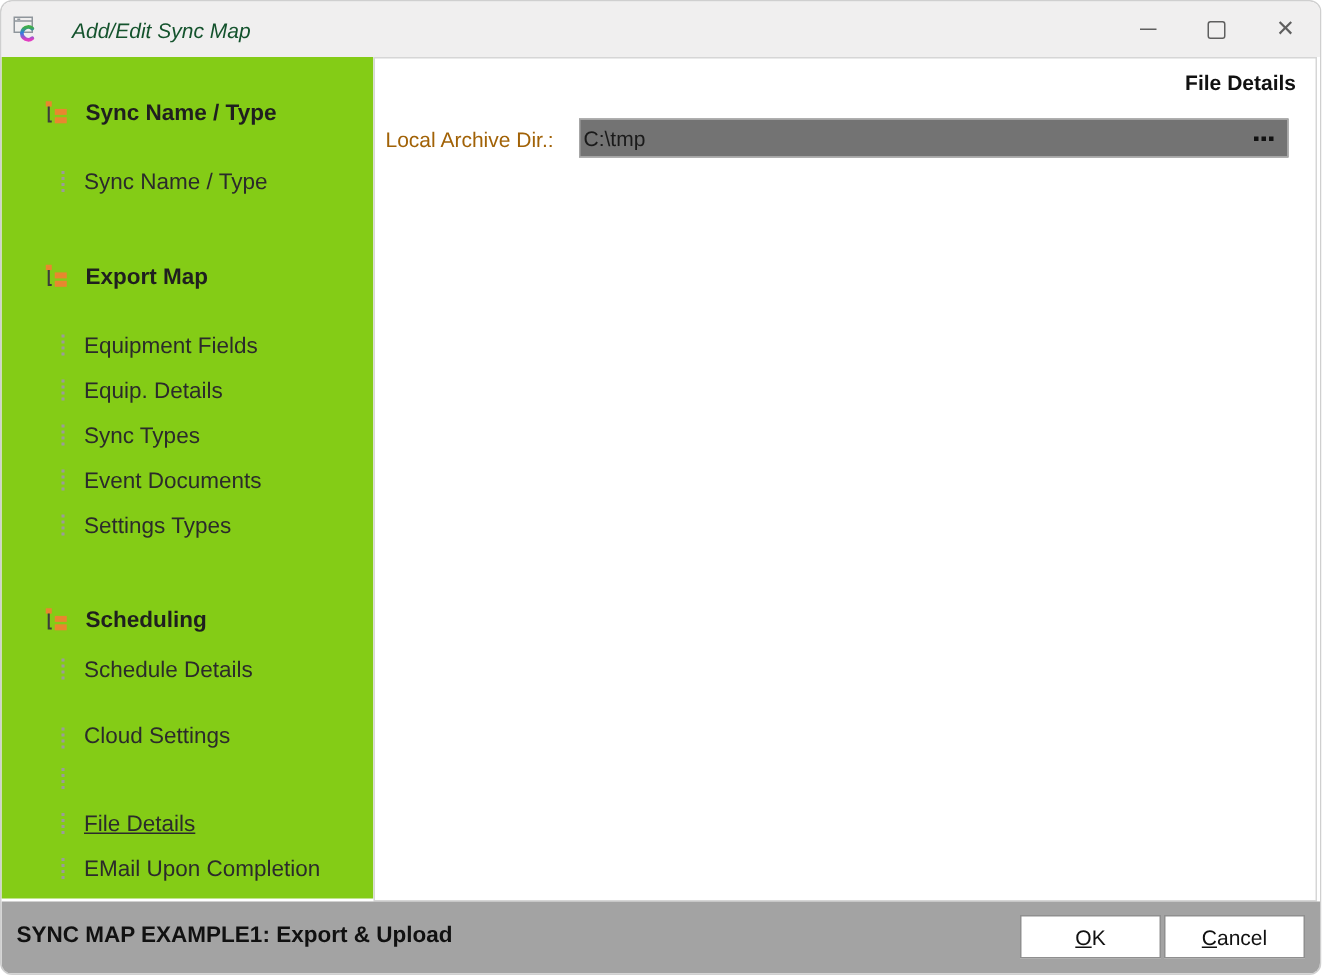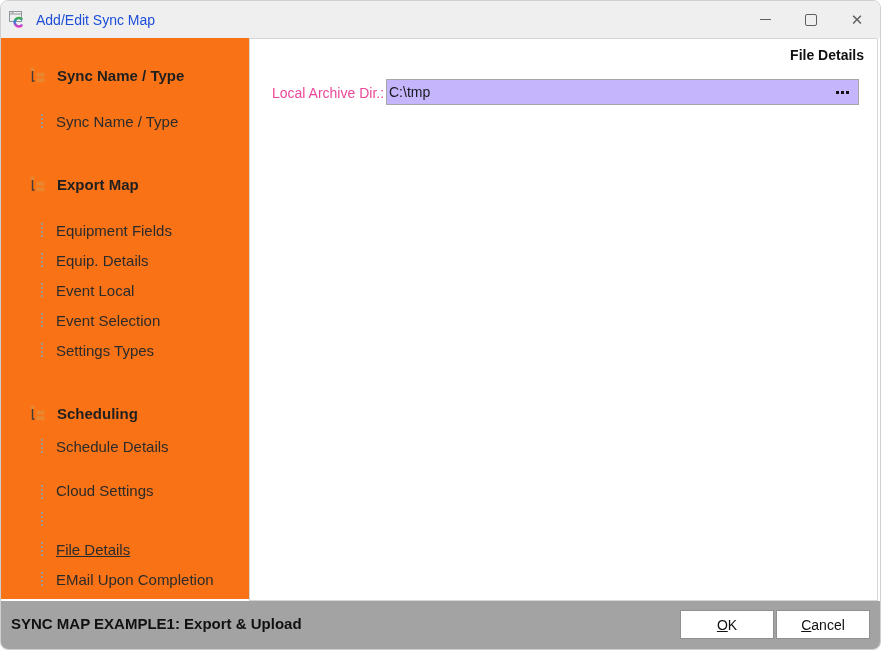--- a/index.html
+++ b/index.html
@@ -2,41 +2,41 @@
 <html><head>
 <meta charset="utf-8">
 <style>
   html,body{margin:0;padding:0;background:#ffffff;}
   body{width:881px;height:650px;font-family:"Liberation Sans",sans-serif;-webkit-font-smoothing:antialiased;}
   .window{position:relative;width:879px;height:648px;border:1px solid #cfcfcf;border-radius:8px;overflow:hidden;background:#ffffff;box-sizing:content-box;}
 
   
   .titlebar{position:absolute;top:0;left:0;right:0;height:37px;background:#f0efef;display:flex;align-items:center;}
   .app-icon{margin-left:7px;display:flex;align-items:center;}
-  .title-text{margin-left:9px;font-size:14px;color:#1d4ed8;}
+  .title-text{margin-left:21px;font-size:14px;color:#14532d;font-style:italic;}
   .win-controls{margin-left:auto;display:flex;height:100%;}
   .win-btn{width:46px;height:100%;display:flex;align-items:center;justify-content:center;cursor:pointer;}
   .min-glyph{width:11px;height:1px;background:#5f5f5f;}
   .max-glyph{width:10px;height:10px;border:1px solid #5f5f5f;border-radius:2px;}
   .close-glyph{font-size:15px;color:#5f5f5f;line-height:1;}
 
   
-  .sidebar{position:absolute;top:37px;left:0;width:248px;bottom:50px;background:#f97316;}
+  .sidebar{position:absolute;top:37px;left:0;width:248px;bottom:50px;background:#84cc16;}
   .nav-header{position:absolute;left:29px;display:flex;align-items:center;gap:11px;height:20px;font-weight:bold;font-size:15px;color:#1f1f1f;cursor:pointer;white-space:nowrap;}
   .nav-item{position:absolute;left:40px;display:flex;align-items:center;gap:13px;height:20px;font-size:15px;color:#2b2b2b;cursor:pointer;white-space:nowrap;}
   .nav-item.active .item-label{text-decoration:underline;}
   .dots-icon{display:flex;flex-direction:column;gap:2px;}
   .dots-icon i{width:2px;height:2px;background:#9b9b9b;}
   .tree-icon{display:flex;align-items:center;}
 
   
   .panel{position:absolute;left:248px;top:37px;width:629px;height:563px;border:1px solid #d6d6d6;background:#ffffff;box-sizing:border-box;}
   .panel-title{position:absolute;top:8px;right:13px;font-weight:bold;font-size:14px;color:#111111;}
-  .field-label{position:absolute;left:22px;top:46px;font-size:14px;color:#ec4899;}
-  .field-box{position:absolute;left:136px;top:40px;width:473px;height:26px;border:1px solid #a6a6a6;box-sizing:border-box;background:#c4b5fd;display:flex;align-items:center;}
+  .field-label{position:absolute;left:7px;top:46px;font-size:14px;color:#a16207;}
+  .field-box{position:absolute;left:136px;top:40px;width:473px;height:26px;border:1px solid #a6a6a6;box-sizing:border-box;background:#737373;display:flex;align-items:center;}
   .field-box input{border:none;outline:none;flex:1;height:100%;font-family:"Liberation Sans",sans-serif;font-size:14px;color:#1a1a1a;padding:0 2px;background:transparent;}
   .browse-btn{display:flex;gap:2px;margin-right:7px;cursor:pointer;padding:4px 2px;}
   .browse-btn i{width:3px;height:3px;background:#111111;}
 
   
   .footer{position:absolute;left:0;right:0;bottom:0;height:48px;background:#a3a3a3;}
   .status-text{position:absolute;left:10px;top:14px;font-weight:bold;font-size:15px;color:#111111;}
   .btn{position:absolute;top:9px;width:94px;height:29px;background:#ffffff;border:1px solid #8f8f8f;font-family:"Liberation Sans",sans-serif;font-size:14px;color:#111111;display:flex;align-items:center;justify-content:center;cursor:pointer;box-sizing:border-box;}
   .btn u{text-decoration:underline;}
   .btn-ok{right:106px;}
@@ -127,30 +127,30 @@
         </span>
       <span class="item-label">Equip. Details</span>
     </div>
       <div class="nav-item" style="top: 242px;">
       <span class="dots-icon">
           <i></i>
           <i></i>
           <i></i>
           <i></i>
         </span>
-      <span class="item-label">Event Local</span>
+      <span class="item-label">Sync Types</span>
     </div>
       <div class="nav-item" style="top: 272px;">
       <span class="dots-icon">
           <i></i>
           <i></i>
           <i></i>
           <i></i>
         </span>
-      <span class="item-label">Event Selection</span>
+      <span class="item-label">Event Documents</span>
     </div>
       <div class="nav-item" style="top: 302px;">
       <span class="dots-icon">
           <i></i>
           <i></i>
           <i></i>
           <i></i>
         </span>
       <span class="item-label">Settings Types</span>
     </div>

